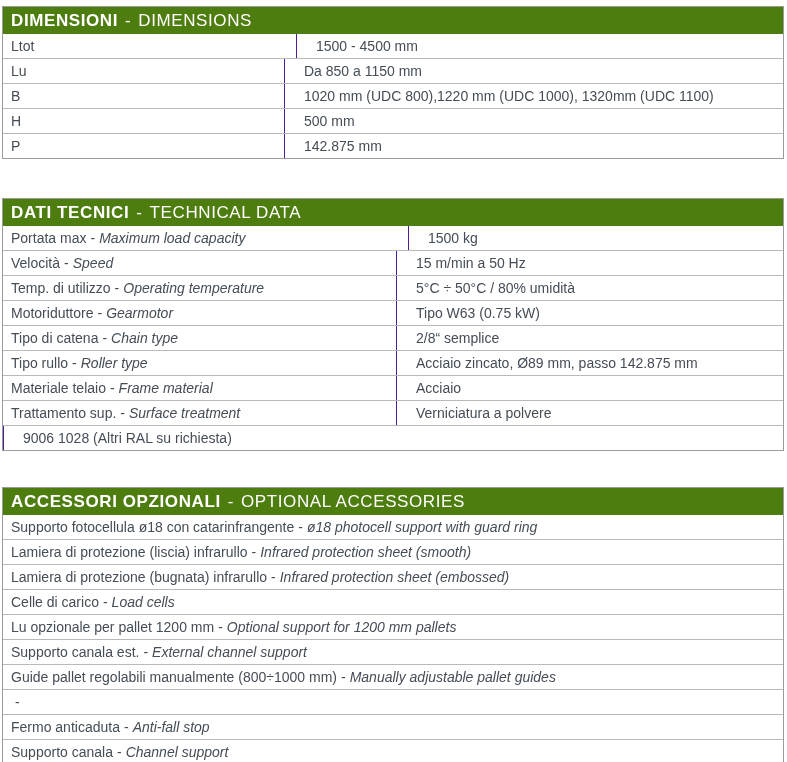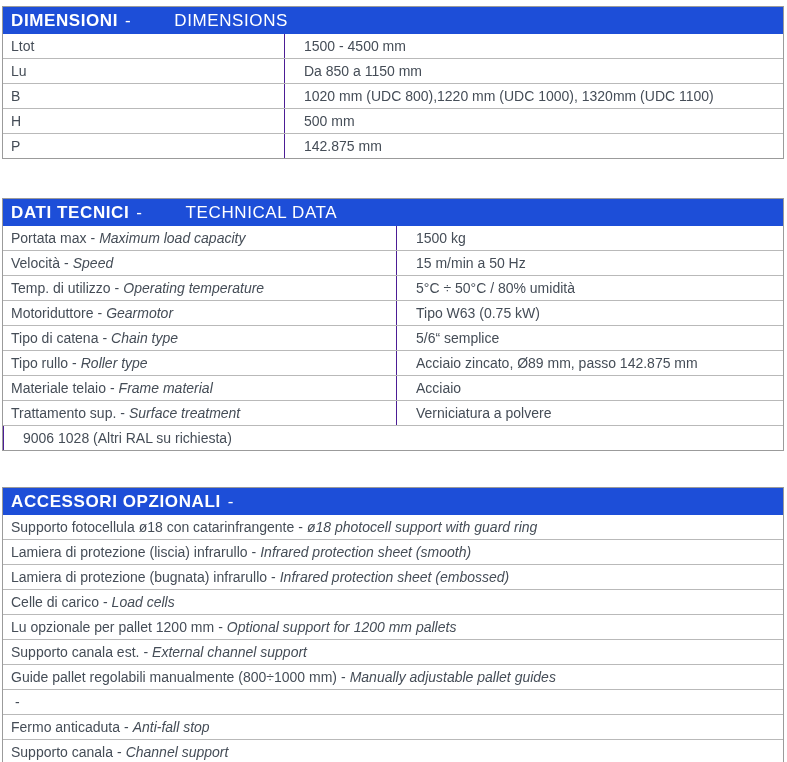--- a/index.html
+++ b/index.html
@@ -16,46 +16,46 @@
     overflow: hidden;
   }
   .spec-table {
     border: 1px solid #9b9b9b;
     background: #ffffff;
   }
   .spec-table.t1 { margin-bottom: 39px; }
   .spec-table.t2 { margin-bottom: 36px; }
 
   .t-header {
-    background: #1d4ed8;
+    background: #4d7c0f;
     color: #ffffff;
     height: 27px;
     display: flex;
     align-items: center;
     padding: 0 8px;
     font-size: 17px;
     letter-spacing: 0.6px;
     white-space: nowrap;
     overflow: hidden;
   }
   .t-header .title-it { font-weight: bold; }
   .t-header .sep { margin: 0 7px; font-weight: normal; }
-  .t-header .title-en { font-weight: normal; margin-left: 36px; }
+  .t-header .title-en { font-weight: normal; }
 
   .rows .row {
     display: flex;
     align-items: stretch;
     border-top: 1px solid #b9b9b9;
     height: 24px;
     color: #454d57;
     font-size: 14px;
     white-space: nowrap;
     overflow: hidden;
   }
-  .rows .row:first-child { border-top: none; }
+  .rows .row:first-child { border-top: none; gap: 12px; }
 
   .cell {
     display: flex;
     align-items: center;
     box-sizing: border-box;
     overflow: hidden;
   }
   .label-cell { padding-left: 8px; }
   .value-cell { flex: 1; padding-left: 19px; border-left: 1px solid #4c1d95; }
 
@@ -137,21 +137,21 @@
           <span class="en">Gearmotor</span>
         </div>
         <div class="cell value-cell">Tipo W63 (0.75 kW)</div>
       </div>
       <div class="row">
         <div class="cell label-cell">
           <span class="it">Tipo di catena</span>
           <span class="sep">-</span>
           <span class="en">Chain type</span>
         </div>
-        <div class="cell value-cell">5/6“ semplice</div>
+        <div class="cell value-cell">2/8“ semplice</div>
       </div>
       <div class="row">
         <div class="cell label-cell">
           <span class="it">Tipo rullo</span>
           <span class="sep">-</span>
           <span class="en">Roller type</span>
         </div>
         <div class="cell value-cell">Acciaio zincato, Ø89 mm, passo 142.875 mm</div>
       </div>
       <div class="row">
@@ -173,20 +173,21 @@
       <div class="row">
         <div class="cell value-cell">9006 1028 (Altri RAL su richiesta)</div>
       </div>
     </div>
 </section>
 
 <section class="spec-table t3">
   <header class="t-header">
     <span class="title-it">ACCESSORI OPZIONALI</span>
     <span class="sep">-</span>
+    <span class="title-en">OPTIONAL ACCESSORIES</span>
   </header>
   <div class="rows">
       <div class="row">
         <div class="cell label-cell">
           <span class="it">Supporto fotocellula ø18 con catarinfrangente</span>
           <span class="sep">-</span>
           <span class="en">ø18 photocell support with guard ring</span>
         </div>
       </div>
       <div class="row">

